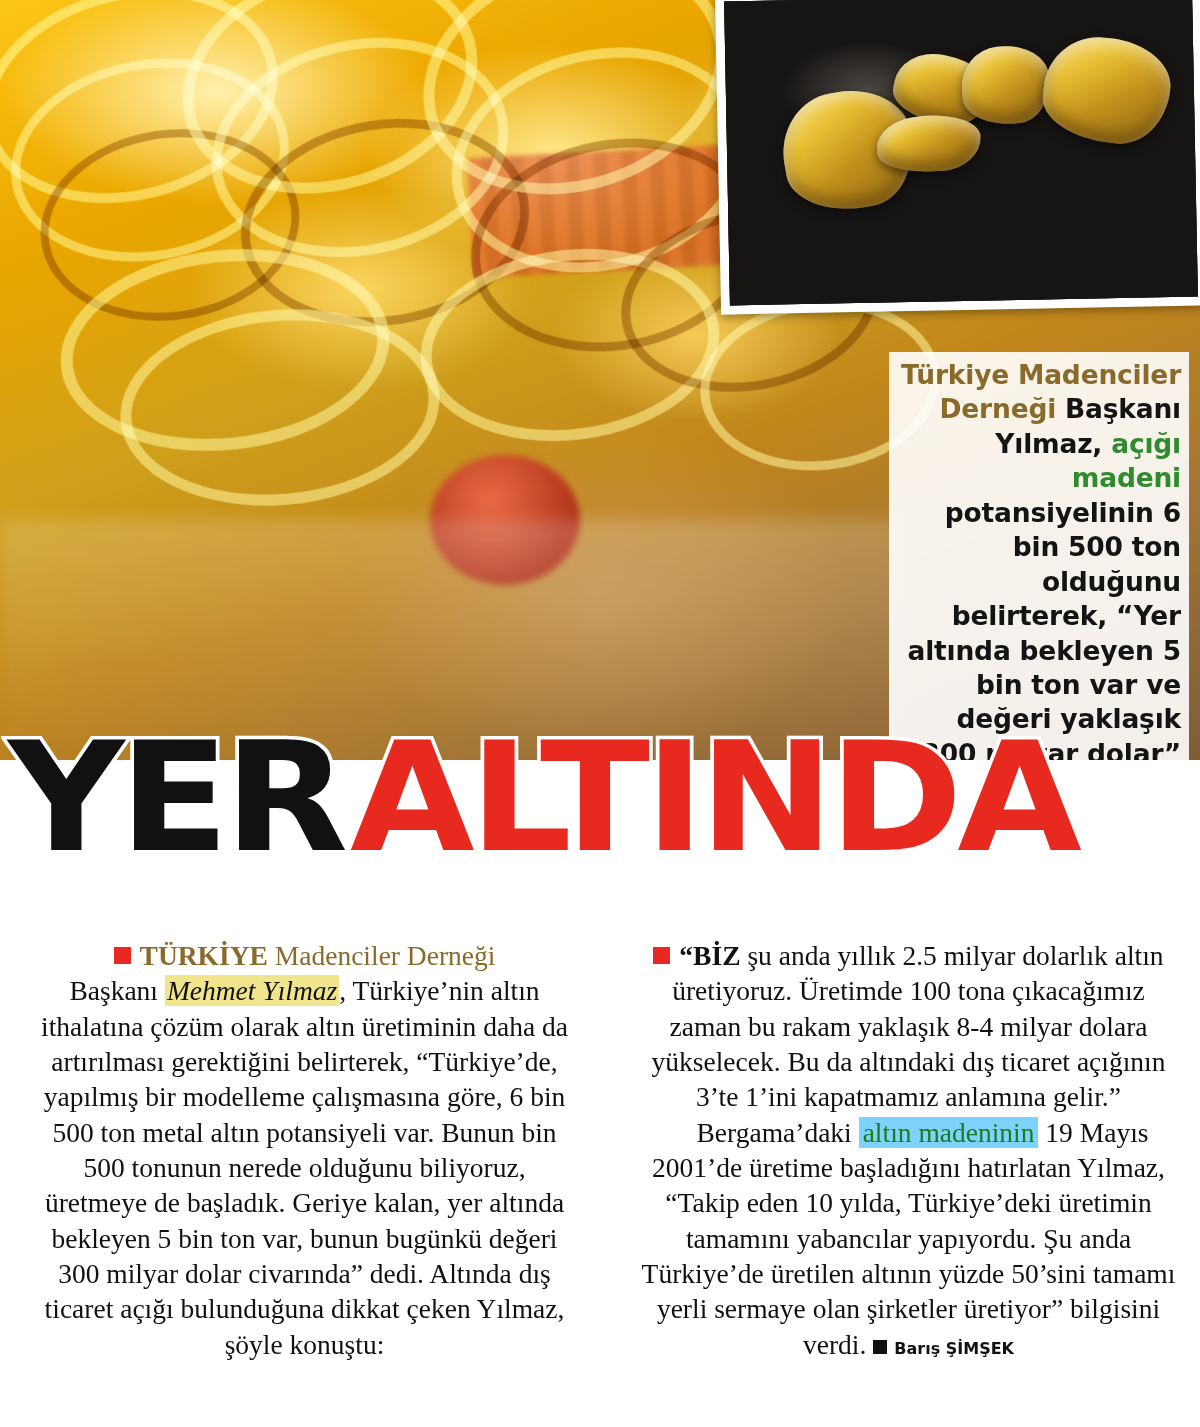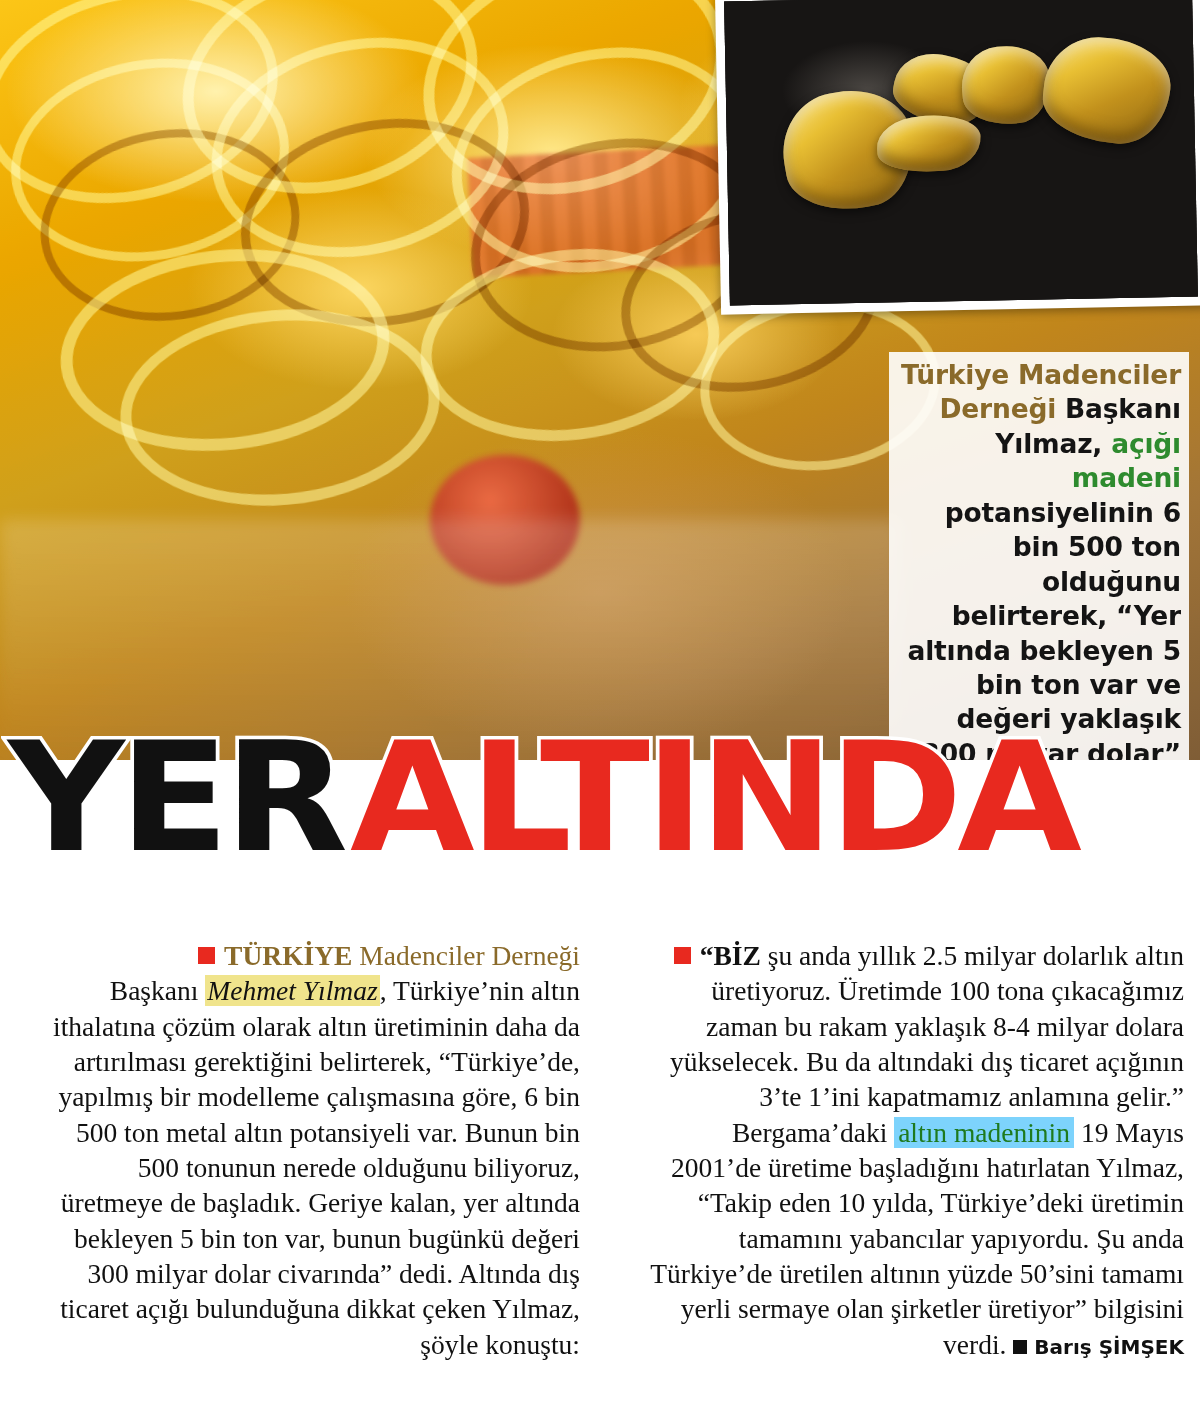--- a/index.html
+++ b/index.html
@@ -173,21 +173,21 @@
     padding: 0 16px;
     display: flex;
     gap: 40px;
   }
   .col {
     width: 568px;
     font-family: "Liberation Serif", serif;
     font-size: 27.5px;
     line-height: 1.285;
     color: #111;
-    text-align: right;
+    text-align: center;
     margin-left: 13px;
   }
   .col p { margin: 0; }
   .indent { text-indent: 28px; }
 
   .sq {
     display: inline-block;
     width: 17px; height: 17px;
     background: #e8291f;
     margin-right: 9px;
@@ -204,21 +204,21 @@
     font-style: italic;
   }
   .green-hl {
     background: #7dd3fc;
     color: #1e7a1e;
     padding: 0 4px;
   }
   .byline {
     font-family: "DejaVu Sans", sans-serif;
     font-weight: 700;
-    font-size: 20px;
+    font-size: 16px;
     color: #111;
     white-space: nowrap;
   }
   .byline .sqb {
     display: inline-block;
     width: 14px; height: 14px;
     background: #111;
     margin-right: 7px;
     vertical-align: 0px;
   }

